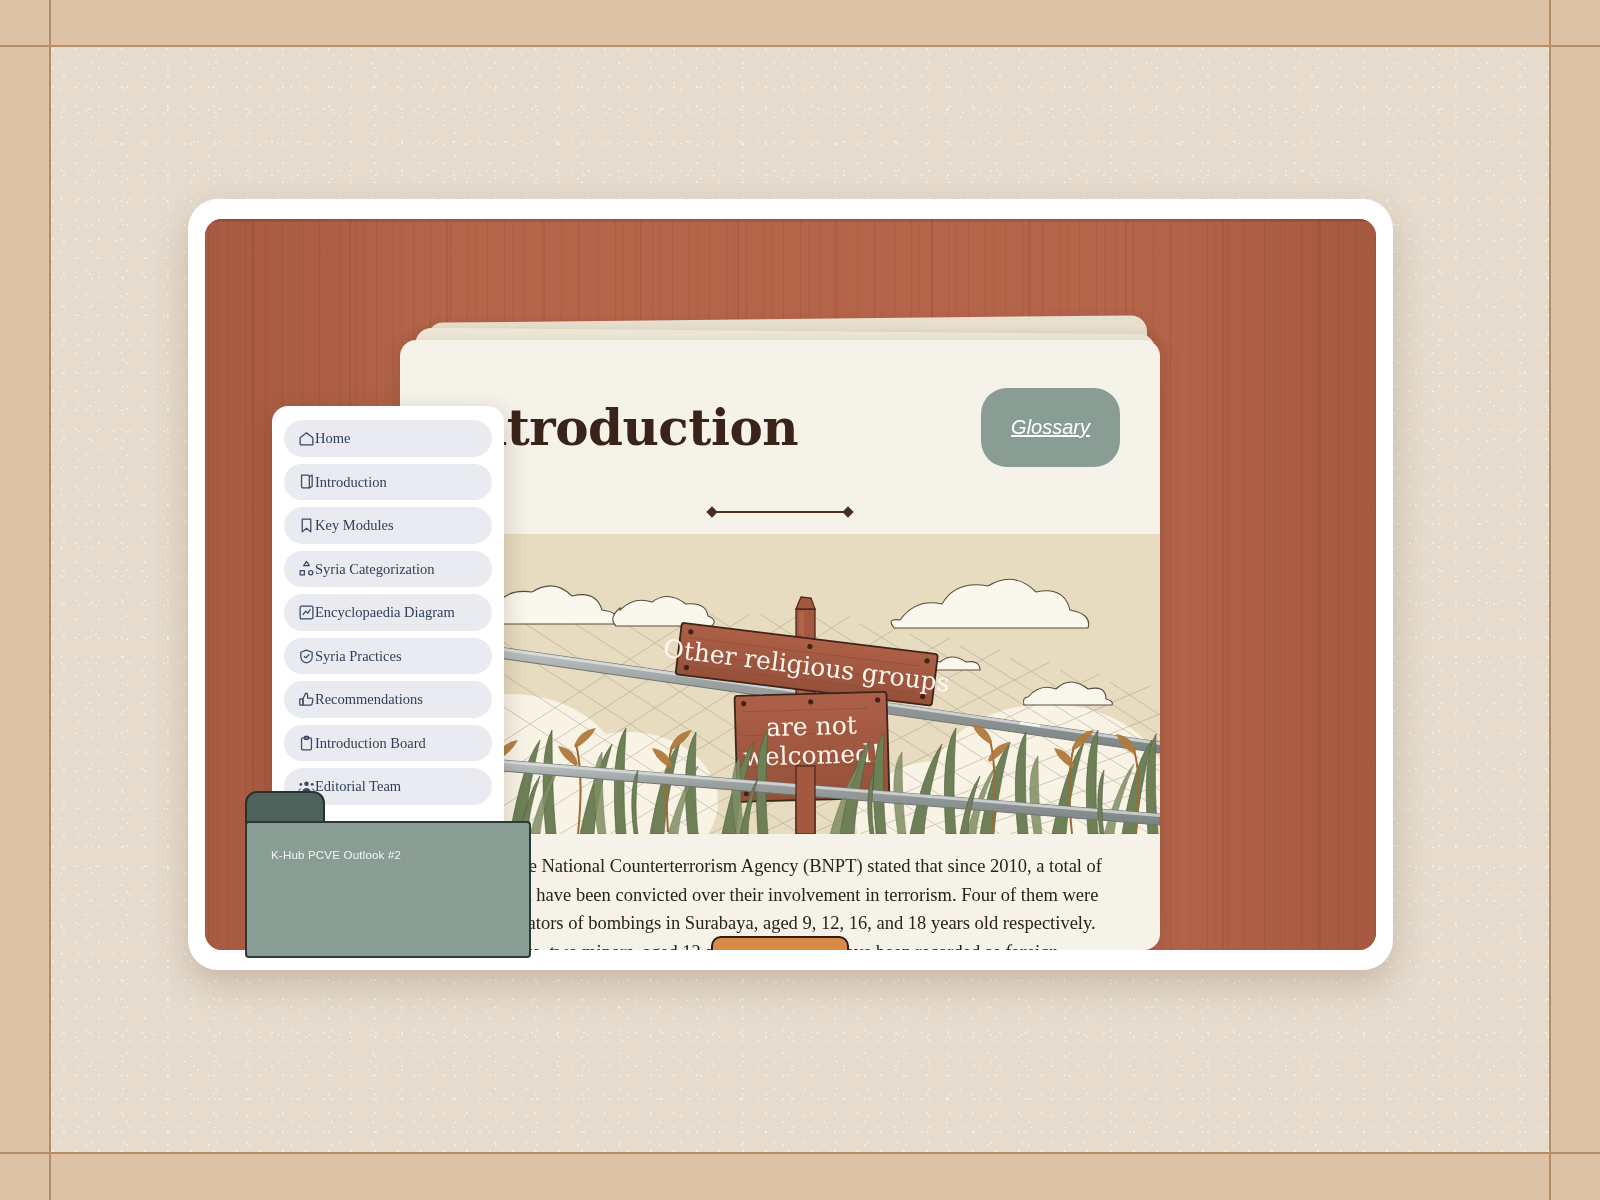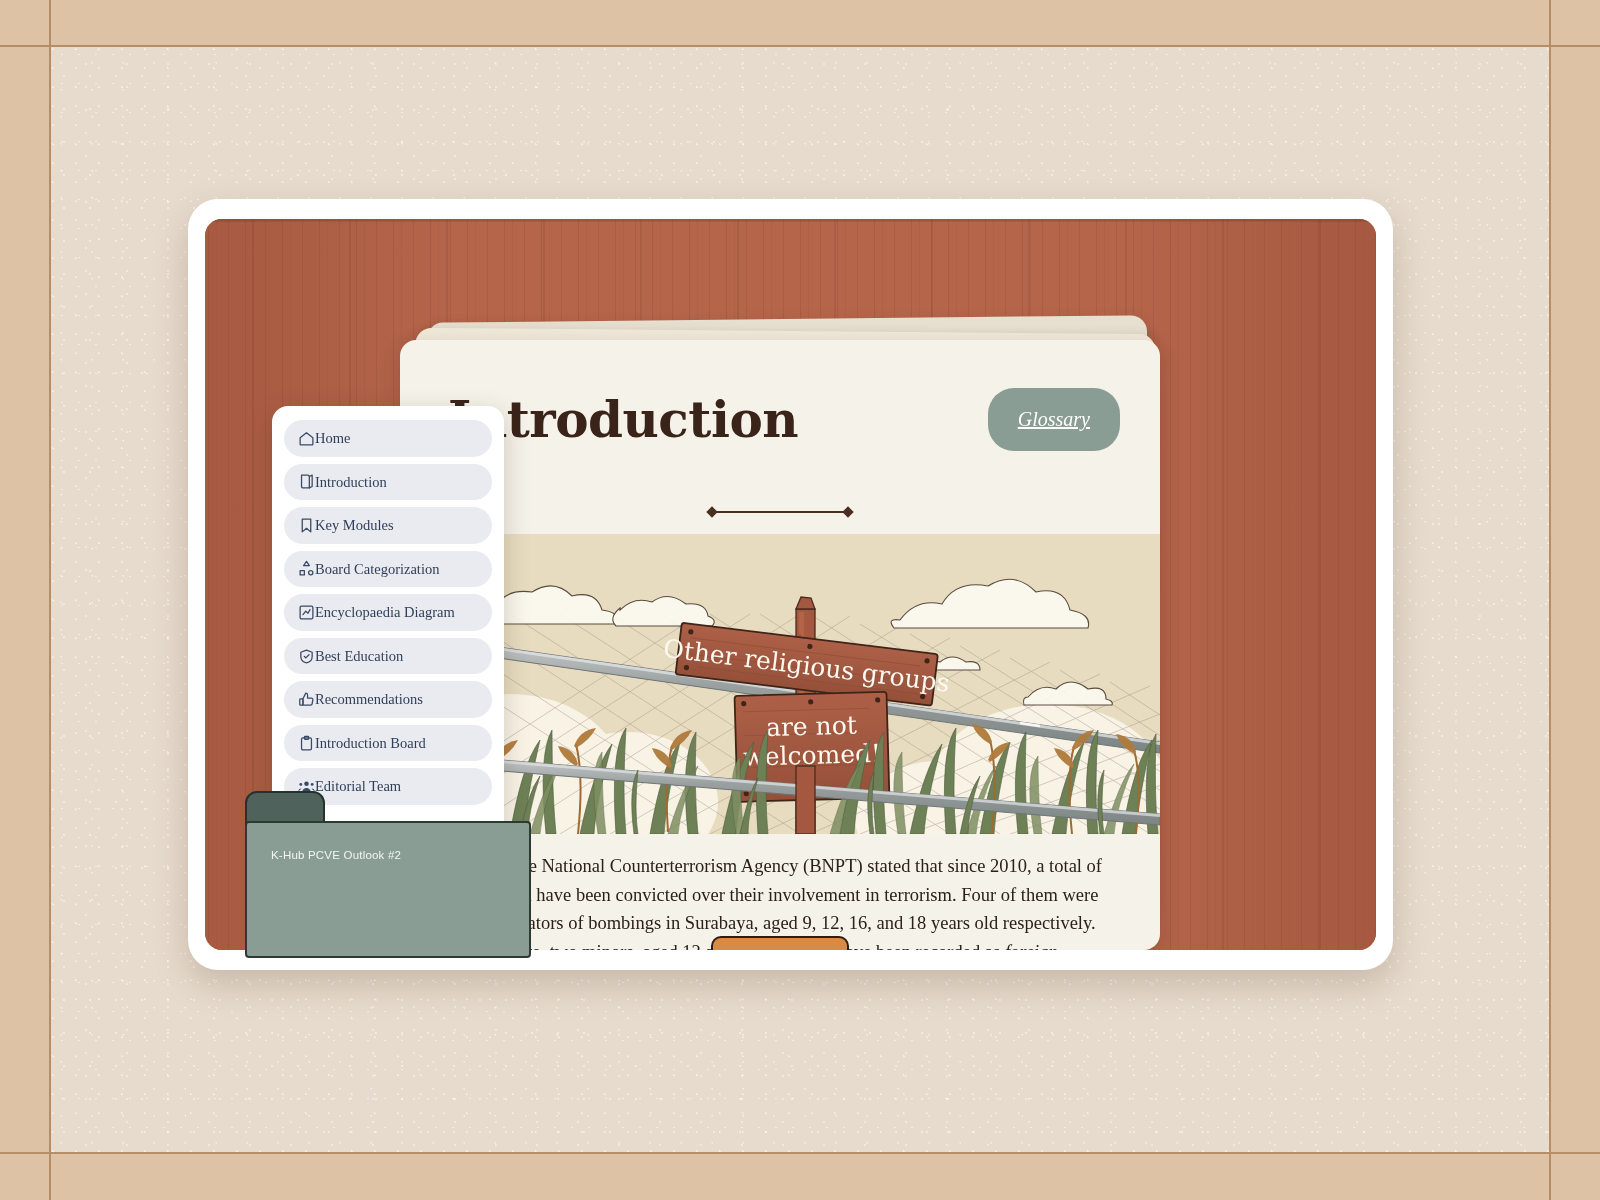--- a/index.html
+++ b/index.html
@@ -123,25 +123,25 @@
     font-family: "DejaVu Serif", serif;
     font-size: 50px;
     font-weight: 700;
     color: #3a2318;
     letter-spacing: -0.5px;
     line-height: 1;
   }
   #glossary-button {
     background: #8a9d94;
     color: #ffffff;
-    font-family: Liberation Serif, serif;
+    font-family: Liberation Sans, sans-serif;
     font-style: italic;
     font-size: 20px;
     text-decoration: underline;
-    padding: 20px 30px;
+    padding: 28px 30px;
     border-radius: 26px;
     border: none;
     cursor: pointer;
     white-space: nowrap;
   }
 
   
   #divider {
     position: absolute;
     left: 50%; top: 166px;
@@ -544,42 +544,42 @@
     </div>
 
     <div class="nav-item">
       <span class="nav-icon">
         <svg width="17" height="17" viewBox="0 0 24 24" fill="none" stroke="currentColor" stroke-width="1.8" stroke-linecap="round" stroke-linejoin="round">
             <path d="M12 2 L16 8 H8 Z"></path>
             <rect x="3" y="15" width="6" height="6"></rect>
             <circle cx="18" cy="18" r="3"></circle>
           </svg>
       </span>
-      <span class="nav-label">Board Categorization</span>
+      <span class="nav-label">Syria Categorization</span>
     </div>
 
 
     <div class="nav-item">
       <span class="nav-icon">
         <svg width="17" height="17" viewBox="0 0 24 24" fill="none" stroke="currentColor" stroke-width="1.8" stroke-linecap="round" stroke-linejoin="round">
             <rect x="3" y="3" width="18" height="18" rx="2"></rect>
             <path d="M7 15 L11 10 L14 13 L17 8"></path>
           </svg>
       </span>
       <span class="nav-label">Encyclopaedia Diagram</span>
     </div>
 
     <div class="nav-item">
       <span class="nav-icon">
         <svg width="17" height="17" viewBox="0 0 24 24" fill="none" stroke="currentColor" stroke-width="1.8" stroke-linecap="round" stroke-linejoin="round">
             <path d="M12 3 L20 6 V12 c0 5 -3.5 8 -8 9 c-4.5 -1 -8 -4 -8 -9 V6 Z"></path>
             <path d="M9 12 L11 14 L15.5 9.5"></path>
           </svg>
       </span>
-      <span class="nav-label">Best Education</span>
+      <span class="nav-label">Syria Practices</span>
     </div>
 
     <div class="nav-item">
       <span class="nav-icon">
         <svg width="17" height="17" viewBox="0 0 24 24" fill="none" stroke="currentColor" stroke-width="1.8" stroke-linecap="round" stroke-linejoin="round">
             <path d="M7 11 L11 3 a2.5 2.5 0 0 1 2.5 2.5 V10 H19 a2 2 0 0 1 2 2.3 l-1.1 6 a2 2 0 0 1 -2 1.7 H7 Z"></path>
             <rect x="2.5" y="11" width="4.5" height="9" rx="1"></rect>
           </svg>
       </span>
       <span class="nav-label">Recommendations</span>

